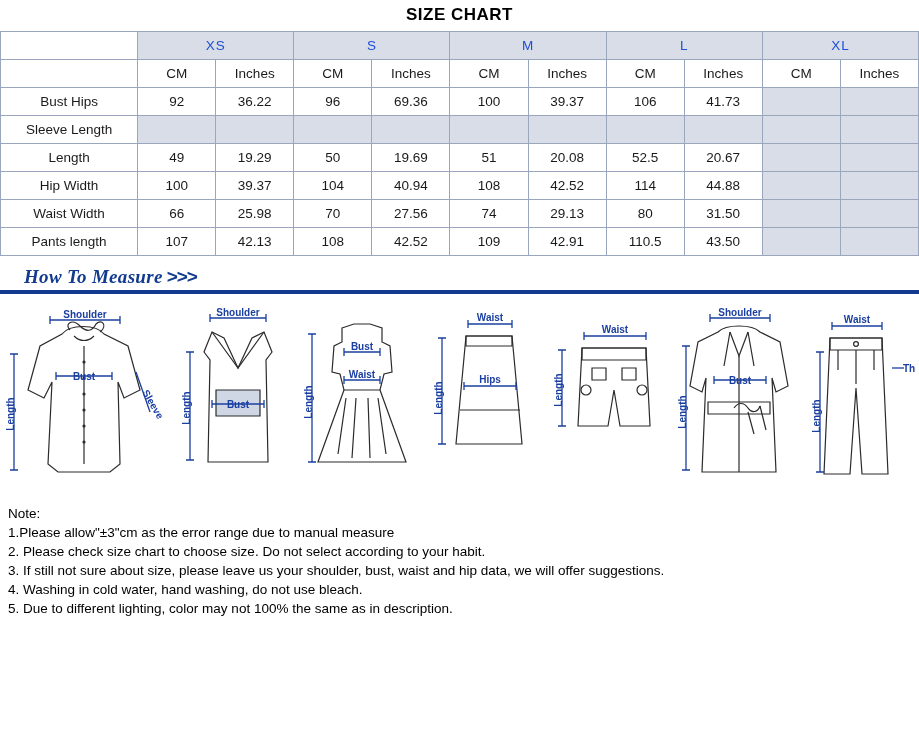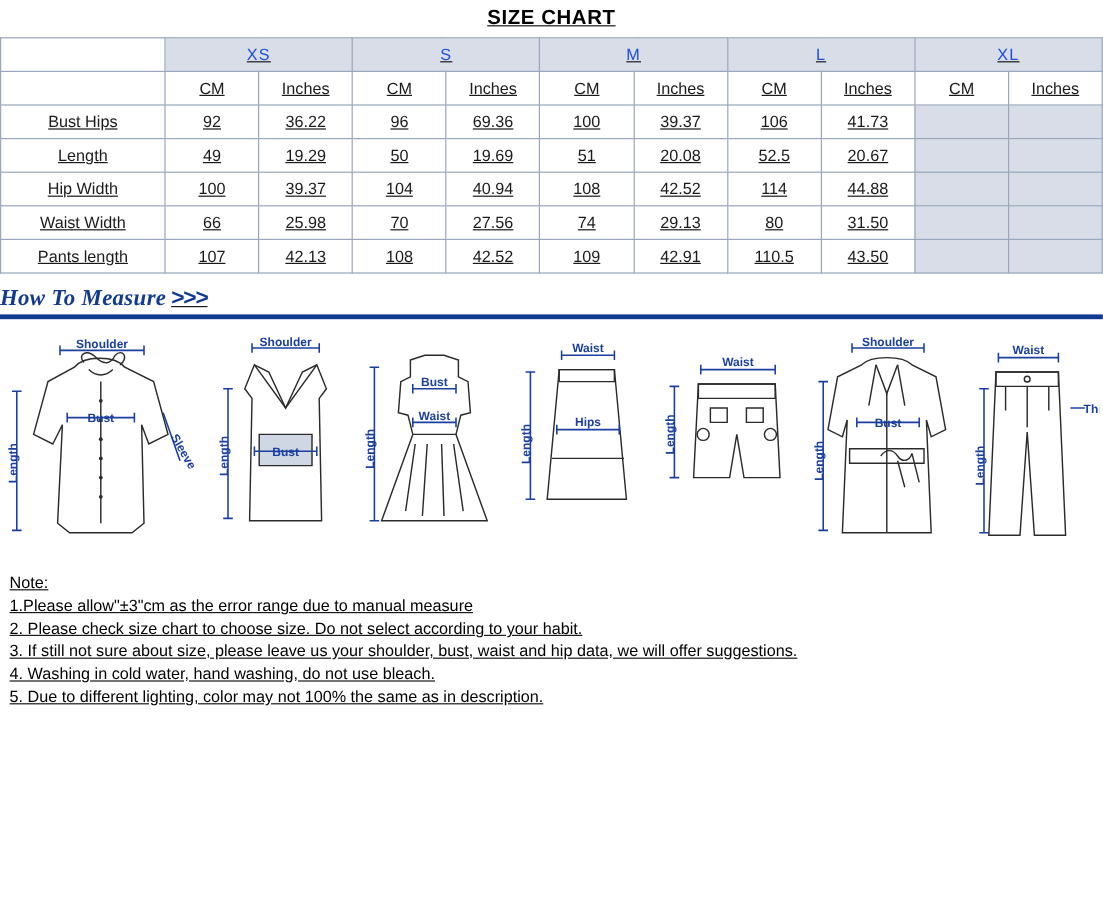--- a/index.html
+++ b/index.html
@@ -5,21 +5,21 @@
   * { box-sizing: border-box; }
   html, body { margin: 0; padding: 0; }
   body {
     width: 919px;
     height: 752px;
     background: #ffffff;
     font-family: "Liberation Sans", sans-serif;
     color: #1a1a1a;
     overflow: hidden;
   }
-  .page { width: 919px; height: 752px; position: relative; text-decoration: underline; }
+  .page { width: 919px; height: 752px; position: relative; }
 
   
   .title {
     text-align: center;
     font-size: 17px;
     font-weight: bold;
     letter-spacing: 0.5px;
     padding: 5px 0 6px 0;
     color: #000;
   }
@@ -60,21 +60,21 @@
     font-weight: bold;
     font-size: 13.5px;
   }
   .corner { background: #ffffff; border: 1px solid #9aa6bb; }
   .shaded { background: #d8dde8; }
   .val { background: #ffffff; }
 
   
   .howto {
     margin-top: 10px;
-    padding-left: 0;
+    padding-left: 24px;
     position: relative;
   }
   .howto-title {
     color: #123a8f;
     font-weight: bold;
     font-size: 19px;
     font-style: italic;
     letter-spacing: 0.3px;
     display: inline-block;
     font-family: "Liberation Serif", serif;
@@ -164,20 +164,33 @@
         <td class="val">96</td>
         <td class="val">69.36</td>
         <td class="val">100</td>
         <td class="val">39.37</td>
         <td class="val">106</td>
         <td class="val">41.73</td>
         <td class="shaded"></td>
         <td class="shaded"></td>
       </tr>
 
+      <tr>
+        <td class="rowlabel">Sleeve Length</td>
+        <td class="shaded"></td>
+        <td class="shaded"></td>
+        <td class="shaded"></td>
+        <td class="shaded"></td>
+        <td class="shaded"></td>
+        <td class="shaded"></td>
+        <td class="shaded"></td>
+        <td class="shaded"></td>
+        <td class="shaded"></td>
+        <td class="shaded"></td>
+      </tr>
 
       <tr>
         <td class="rowlabel">Length</td>
         <td class="val">49</td>
         <td class="val">19.29</td>
         <td class="val">50</td>
         <td class="val">19.69</td>
         <td class="val">51</td>
         <td class="val">20.08</td>
         <td class="val">52.5</td>

